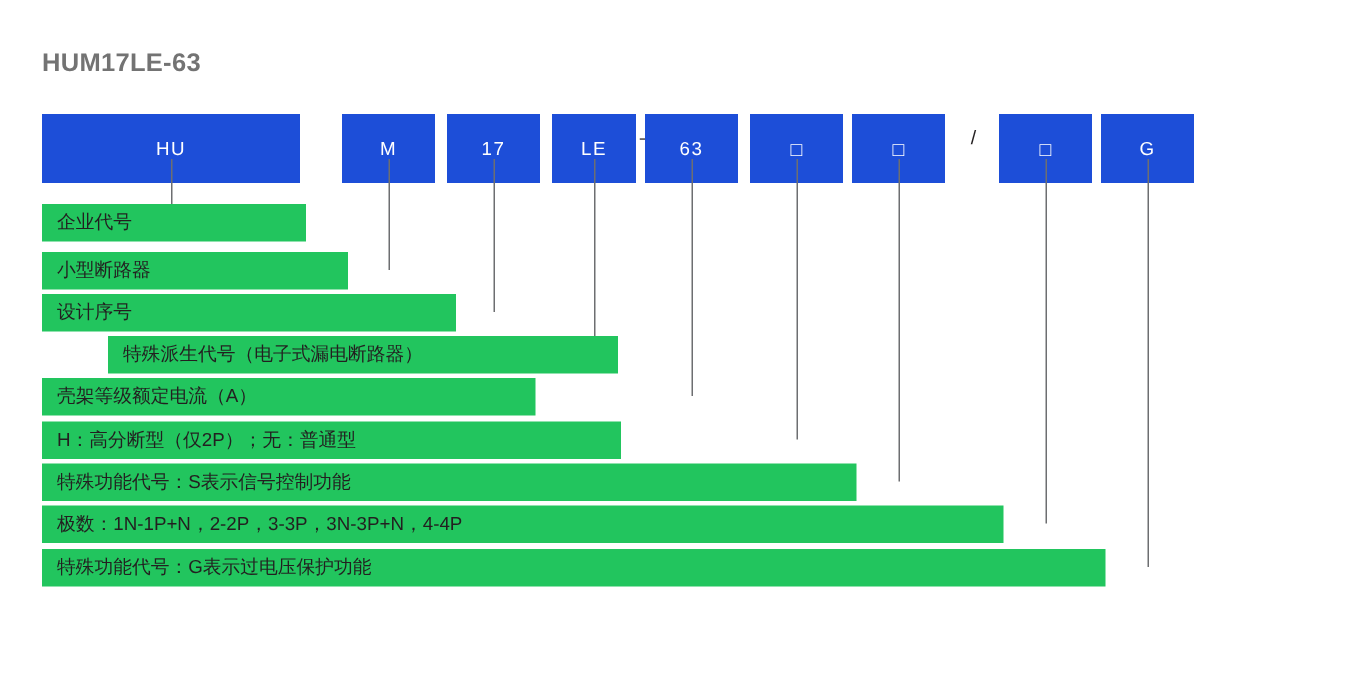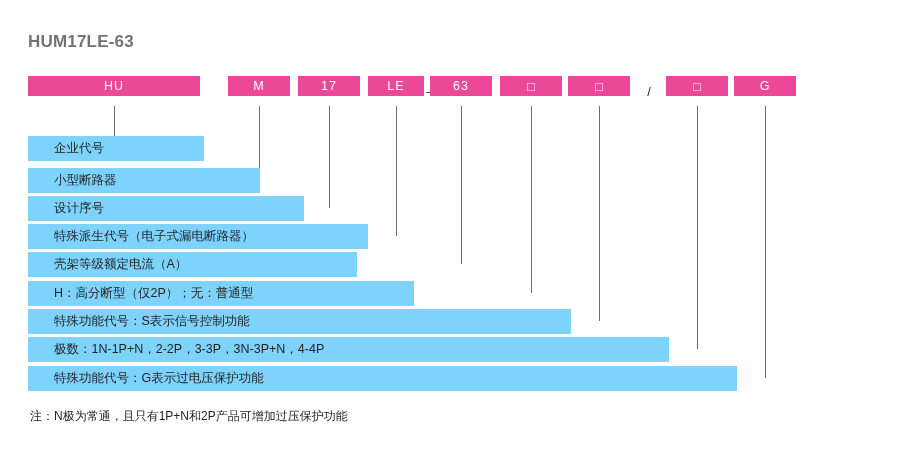--- a/index.html
+++ b/index.html
@@ -36,22 +36,22 @@
   
   .code-row {
     position: absolute;
     left: 28px;
     top: 76px;
     height: 30px;
   }
   .code-box {
     position: absolute;
     top: 0;
-    height: 20px;
-    background: #ec4899;
+    height: 46px;
+    background: #1d4ed8;
     color: #ffffff;
     font-size: 12.5px;
     letter-spacing: 1px;
     display: flex;
     align-items: center;
     justify-content: center;
     box-sizing: border-box;
   }
   .code-box.empty-sq {
     letter-spacing: 0;
@@ -73,25 +73,25 @@
     position: absolute;
     width: 1px;
     background: #6d6e71;
   }
 
   
   .desc {
     position: absolute;
     left: 28px;
     height: 25px;
-    background: #7dd3fc;
+    background: #22c55e;
     display: flex;
     align-items: center;
     box-sizing: border-box;
-    padding-left: 26px;
+    padding-left: 10px;
     font-size: 12.5px;
     color: #231f20;
     white-space: nowrap;
   }
 
   
   .note {
     position: absolute;
     left: 30px;
     top: 408px;
@@ -128,25 +128,24 @@
       <div class="leader" style="left: 396px; top: 106px; height: 130px;"></div>
       <div class="leader" style="left: 461px; top: 106px; height: 158px;"></div>
       <div class="leader" style="left: 531px; top: 106px; height: 187px;"></div>
       <div class="leader" style="left: 599px; top: 106px; height: 215px;"></div>
       <div class="leader" style="left: 697px; top: 106px; height: 243px;"></div>
       <div class="leader" style="left: 765px; top: 106px; height: 272px;"></div>
     </div>
 
   <div class="descs">
       <div class="desc" style="top: 136px; width: 176px;">企业代号</div>
-      <div class="desc" style="top: 168px; width: 232px;">小型断路器</div>
+      <div class="desc" style="top: 168px; width: 204px;">小型断路器</div>
       <div class="desc" style="top: 196px; width: 276px;">设计序号</div>
-      <div class="desc" style="top: 224px; width: 340px;">特殊派生代号（电子式漏电断路器）</div>
+      <div class="desc" style="top: 224px; width: 340px; margin-left: 44px;">特殊派生代号（电子式漏电断路器）</div>
       <div class="desc" style="top: 252px; width: 329px;">壳架等级额定电流（A）</div>
       <div class="desc" style="top: 281px; width: 386px;">H：高分断型（仅2P）；无：普通型</div>
       <div class="desc" style="top: 309px; width: 543px;">特殊功能代号：S表示信号控制功能</div>
       <div class="desc" style="top: 337px; width: 641px;">极数：1N-1P+N，2-2P，3-3P，3N-3P+N，4-4P</div>
       <div class="desc" style="top: 366px; width: 709px;">特殊功能代号：G表示过电压保护功能</div>
     </div>
 
-  <div class="note">注：N极为常通，且只有1P+N和2P产品可增加过压保护功能</div>
 
 </div>
 
 </body></html>

